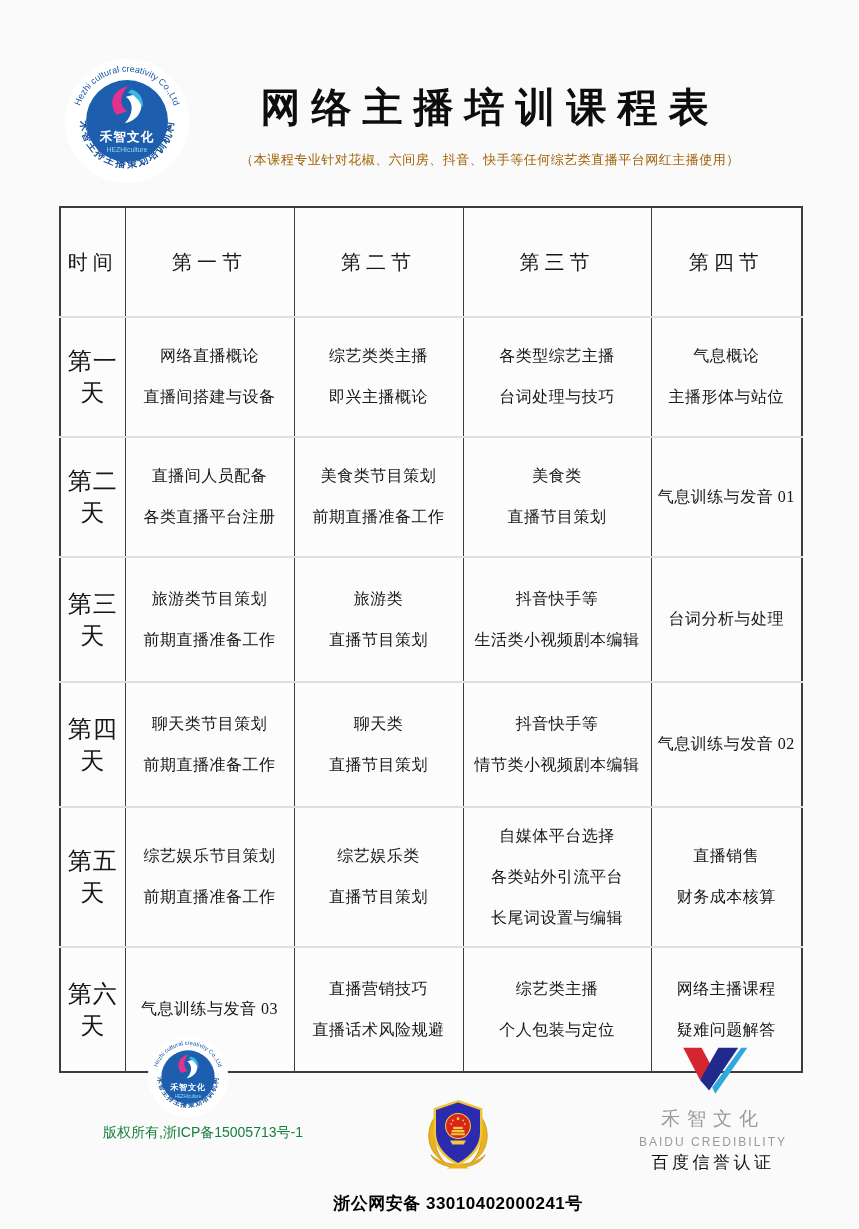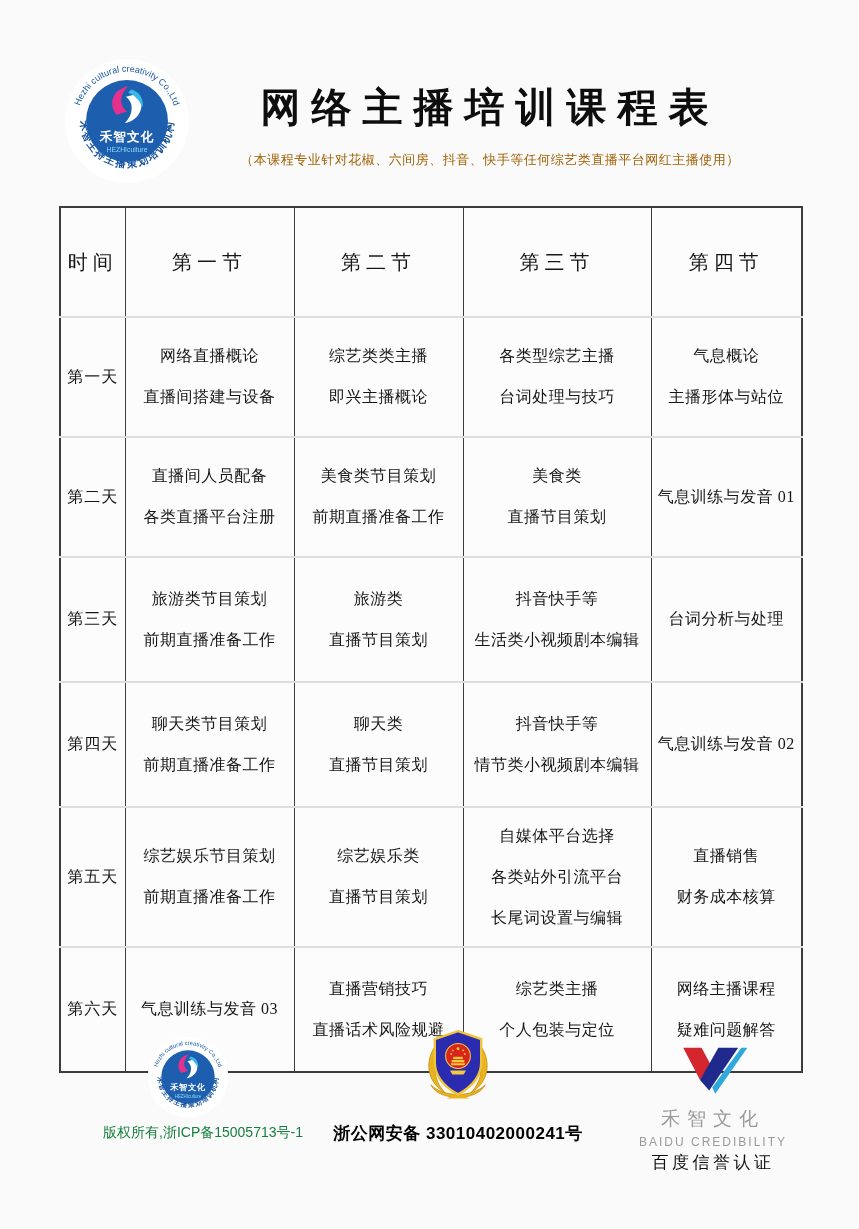--- a/index.html
+++ b/index.html
@@ -30,38 +30,38 @@
     border:2px solid #3c3c3c;background:#fdfcfc;
   }
   col.c0{width:65px;}col.c1{width:169px;}col.c2{width:169px;}col.c3{width:188px;}col.c4{width:151px;}
   table.course th,table.course td{
     border-left:1px solid #3c3c3c;
     border-top:2px solid #dedede;
     text-align:center;vertical-align:middle;padding:4px;
     font-weight:400;color:#161616;
   }
   table.course thead th{border-top:none;height:100px;font-size:20px;letter-spacing:5px;}
-  table.course tbody th{font-size:16px;letter-spacing:1px;font-family:Liberation Serif, serif;}
+  table.course tbody th{font-size:24px;letter-spacing:1px;font-family:Liberation Serif, serif;}
   table.course tbody tr:nth-child(1) td,table.course tbody tr:nth-child(1) th{height:110px;}
   table.course tbody tr:nth-child(2) td,table.course tbody tr:nth-child(2) th{height:110px;}
   table.course tbody tr:nth-child(3) td,table.course tbody tr:nth-child(3) th{height:115px;}
   table.course tbody tr:nth-child(4) td,table.course tbody tr:nth-child(4) th{height:115px;}
   table.course tbody tr:nth-child(5) td,table.course tbody tr:nth-child(5) th{height:130px;}
   table.course tbody tr:nth-child(6) td,table.course tbody tr:nth-child(6) th{height:115px;}
   .cell-lines{display:flex;flex-direction:column;gap:20px;align-items:center;justify-content:center;}
   .cell-lines .line{font-size:16px;letter-spacing:0.5px;white-space:nowrap;}
 
   
   .footer-left{position:absolute;left:103px;top:1036px;width:170px;text-align:center;}
   .logo-small{width:82px;height:82px;}
   .icp-text{
     margin-top:2px;font-family:"Liberation Sans","DejaVu Sans",sans-serif;
     font-size:14px;color:#15803d;white-space:nowrap;
   }
-  .footer-mid{position:absolute;left:328px;top:1022px;width:260px;text-align:center;}
+  .footer-mid{position:absolute;left:328px;top:1092px;width:260px;text-align:center;}
   .badge-svg{width:80px;height:84px;}
   .police-text{
     margin-top:12px;font-family:"Liberation Sans","DejaVu Sans",sans-serif;
     font-size:17px;font-weight:700;color:#000;white-space:nowrap;letter-spacing:0.5px;
   }
   .footer-right{position:absolute;left:628px;top:1042px;width:170px;text-align:center;}
   .baidu-v{width:84px;height:56px;}
   .baidu-cn{font-family:"Liberation Sans","DejaVu Sans",sans-serif;font-size:19px;color:#9a9a9a;letter-spacing:7px;margin-top:4px;white-space:nowrap;}
   .baidu-en{font-family:"Liberation Sans","DejaVu Sans",sans-serif;font-size:12px;color:#9a9a9a;letter-spacing:2px;margin-top:3px;white-space:nowrap;}
   .baidu-cert{font-family:"Liberation Sans","DejaVu Sans",sans-serif;font-size:17px;color:#111;letter-spacing:3.5px;margin-top:2px;white-space:nowrap;}

